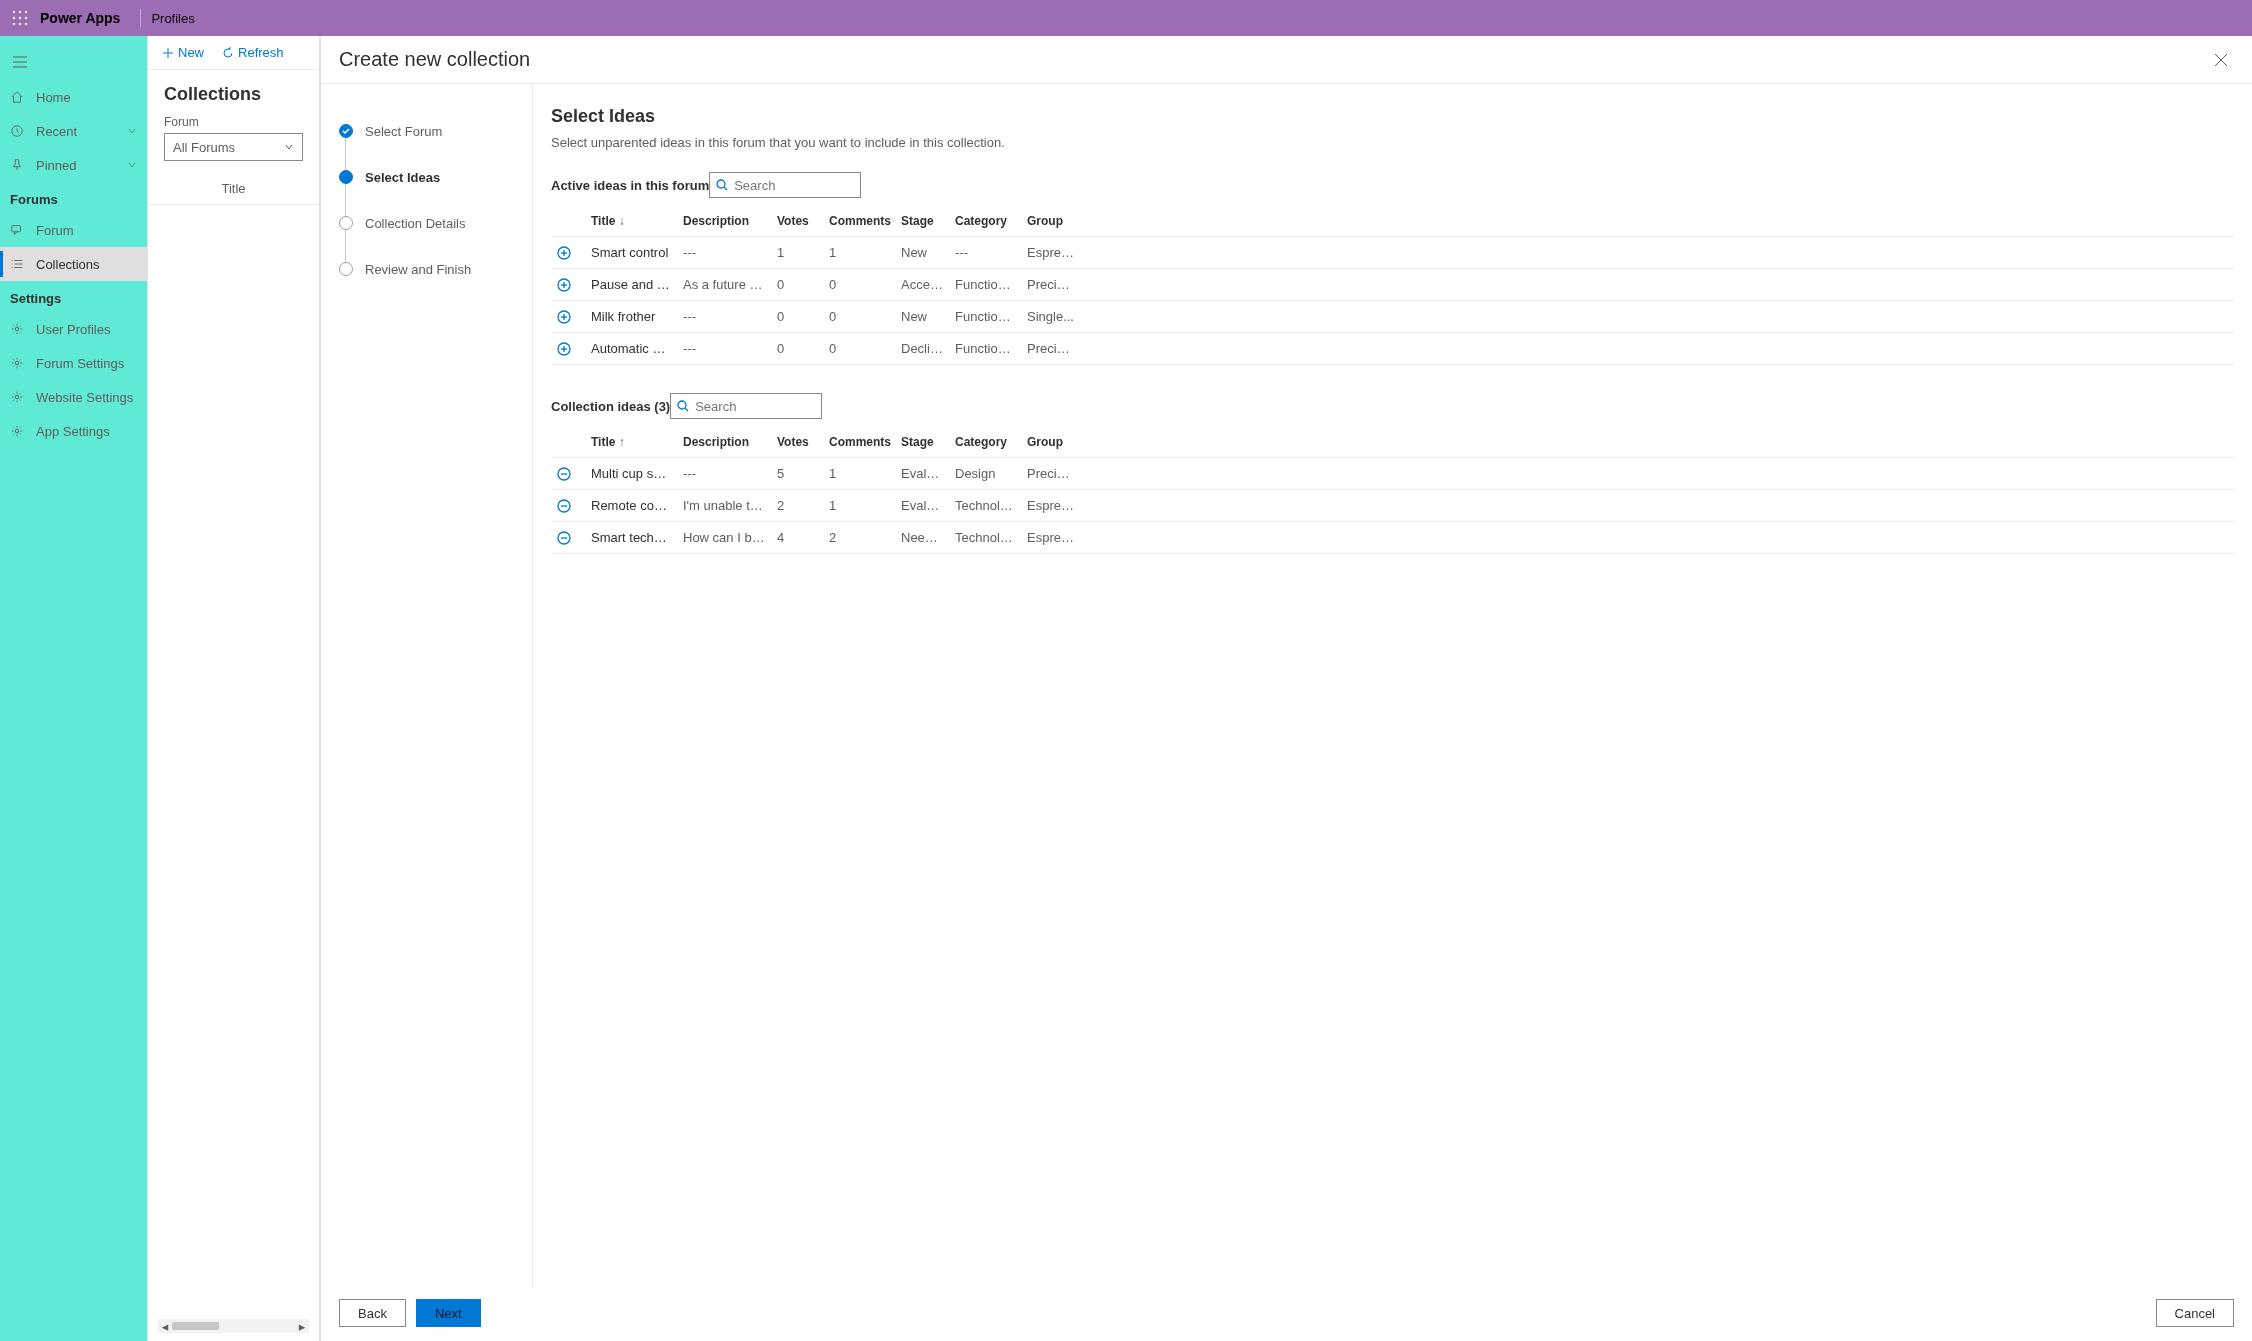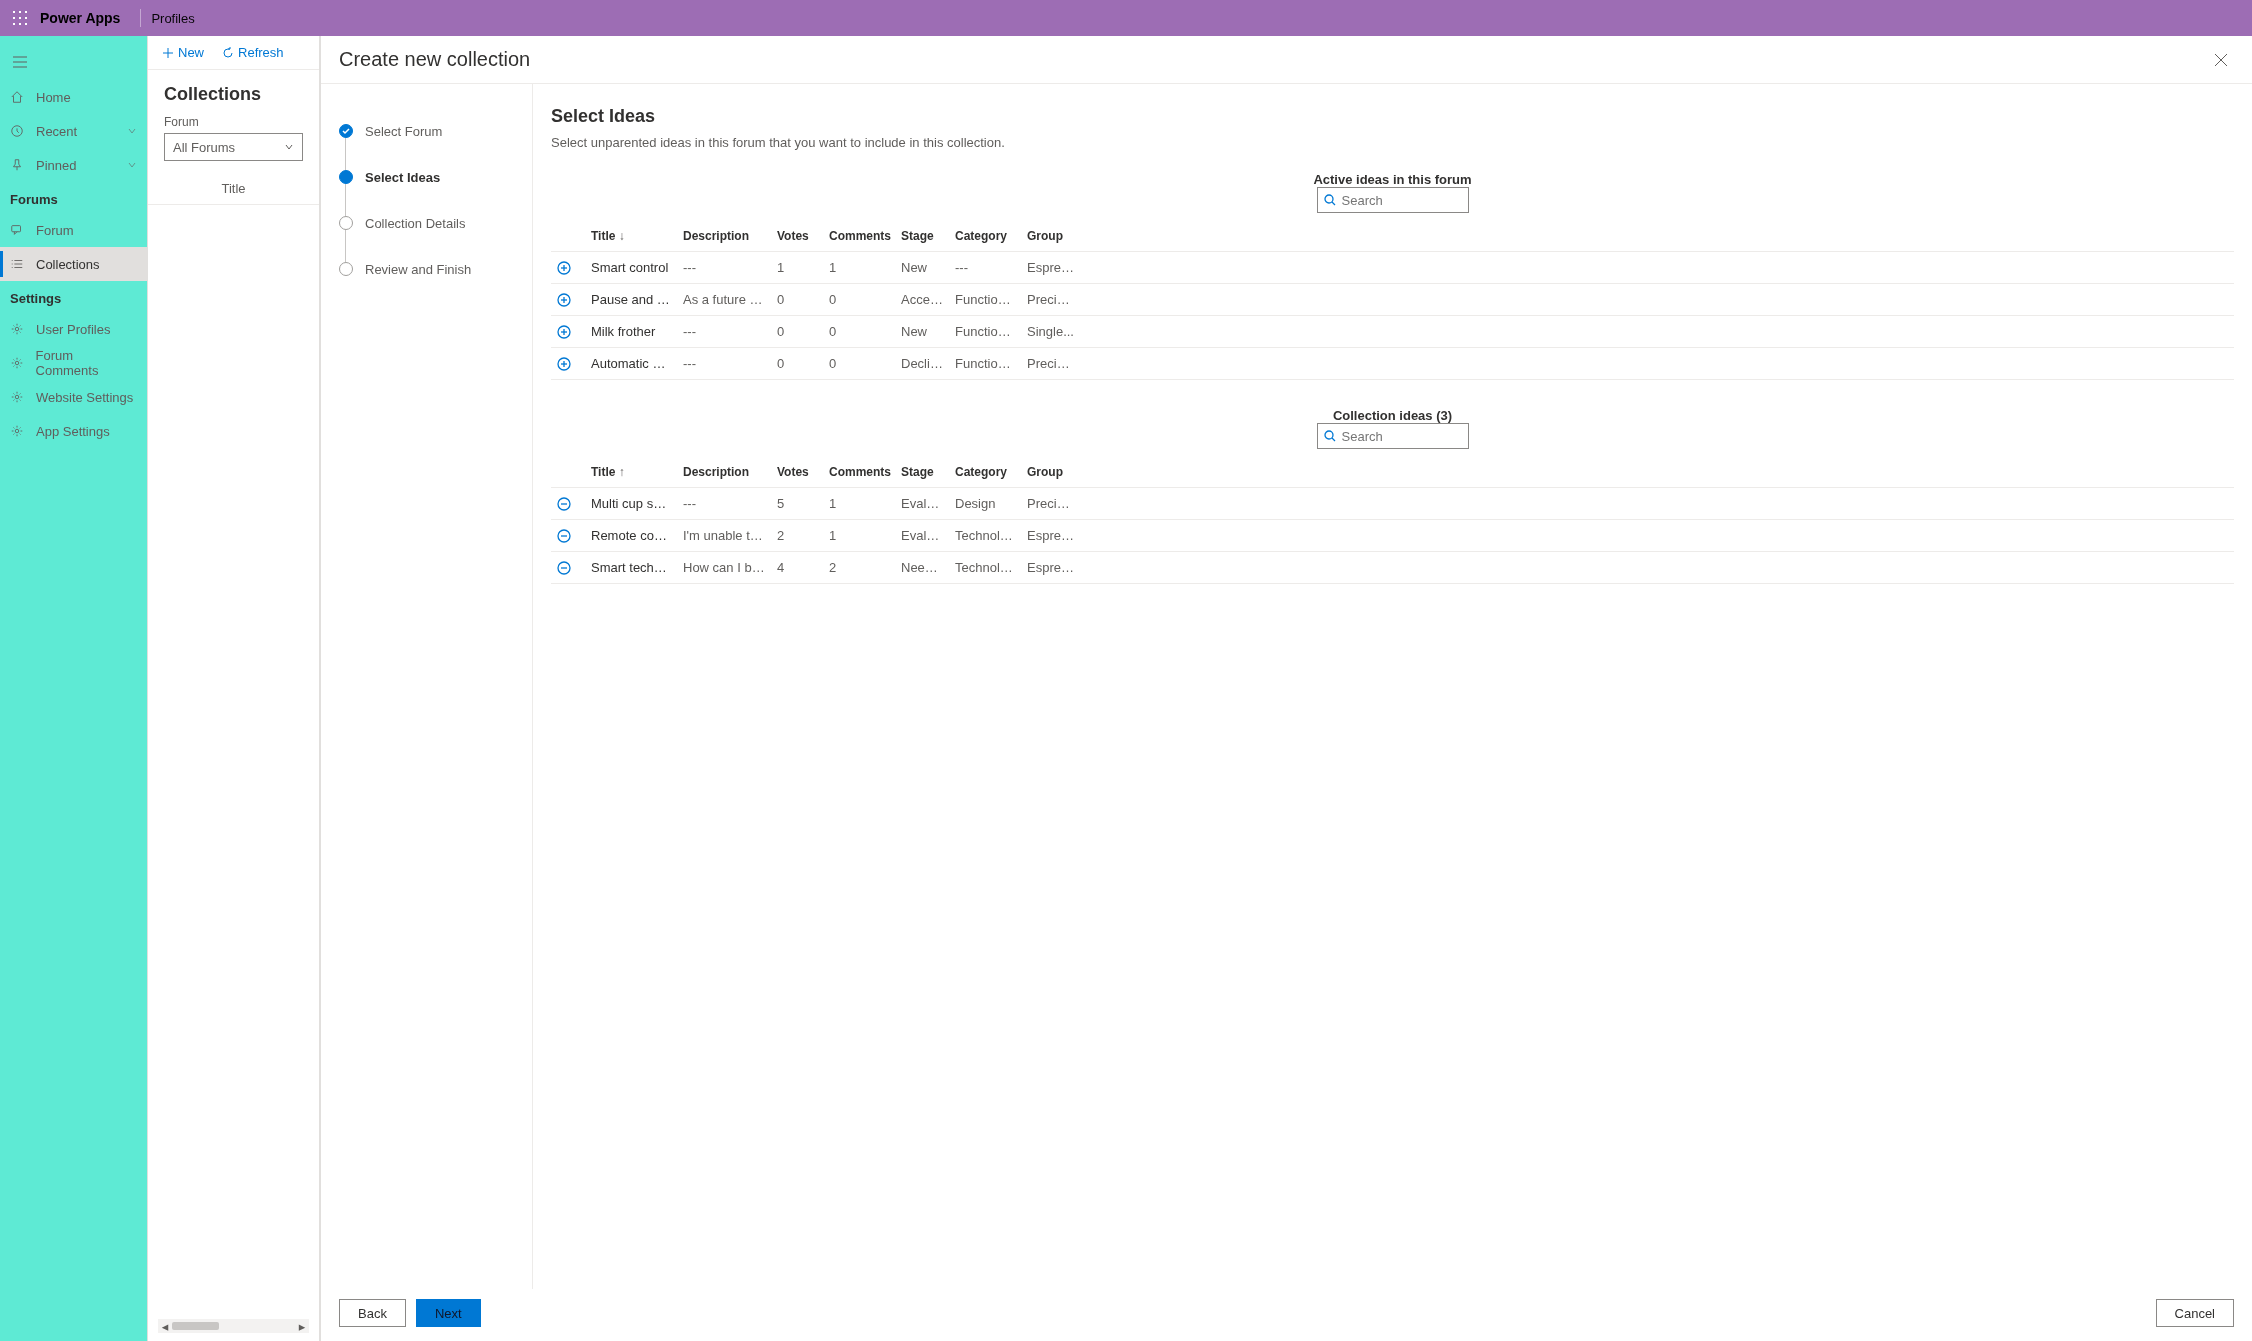--- a/index.html
+++ b/index.html
@@ -217,21 +217,20 @@
       flex: 1;
       padding: 22px 18px 0;
       overflow-y: auto;
     }
     .content h1 { font-size: 18px; font-weight: 600; margin-bottom: 8px; }
     .content .subtitle { color: #605e5c; margin-bottom: 22px; }
 
     .section-row {
       display: flex; align-items: center; 
       margin-bottom: 8px;
-      flex-direction: column;
     }
     .section-title { font-weight: 600; font-size: 13px; }
     .search-box {
       border: 1px solid #8a8886;
       height: 26px;
       width: 152px;
       display: flex; align-items: center;
       padding: 0 6px;
     }
     .search-box input {
@@ -407,21 +406,21 @@
         </span>
       <span>User Profiles</span>
     </div>
     <div class="nav-item">
       <span class="icon">
           <svg width="14" height="14" viewBox="0 0 16 16" fill="none" stroke="#605e5c">
             <circle cx="8" cy="8" r="2"></circle>
             <path d="M8 2 V4 M8 12 V14 M2 8 H4 M12 8 H14 M4 4 L5 5 M11 11 L12 12 M12 4 L11 5 M5 11 L4 12"></path>
           </svg>
         </span>
-      <span>Forum Comments</span>
+      <span>Forum Settings</span>
     </div>
     <div class="nav-item">
       <span class="icon">
           <svg width="14" height="14" viewBox="0 0 16 16" fill="none" stroke="#605e5c">
             <circle cx="8" cy="8" r="2"></circle>
             <path d="M8 2 V4 M8 12 V14 M2 8 H4 M12 8 H14 M4 4 L5 5 M11 11 L12 12 M12 4 L11 5 M5 11 L4 12"></path>
           </svg>
         </span>
       <span>Website Settings</span>
     </div>

